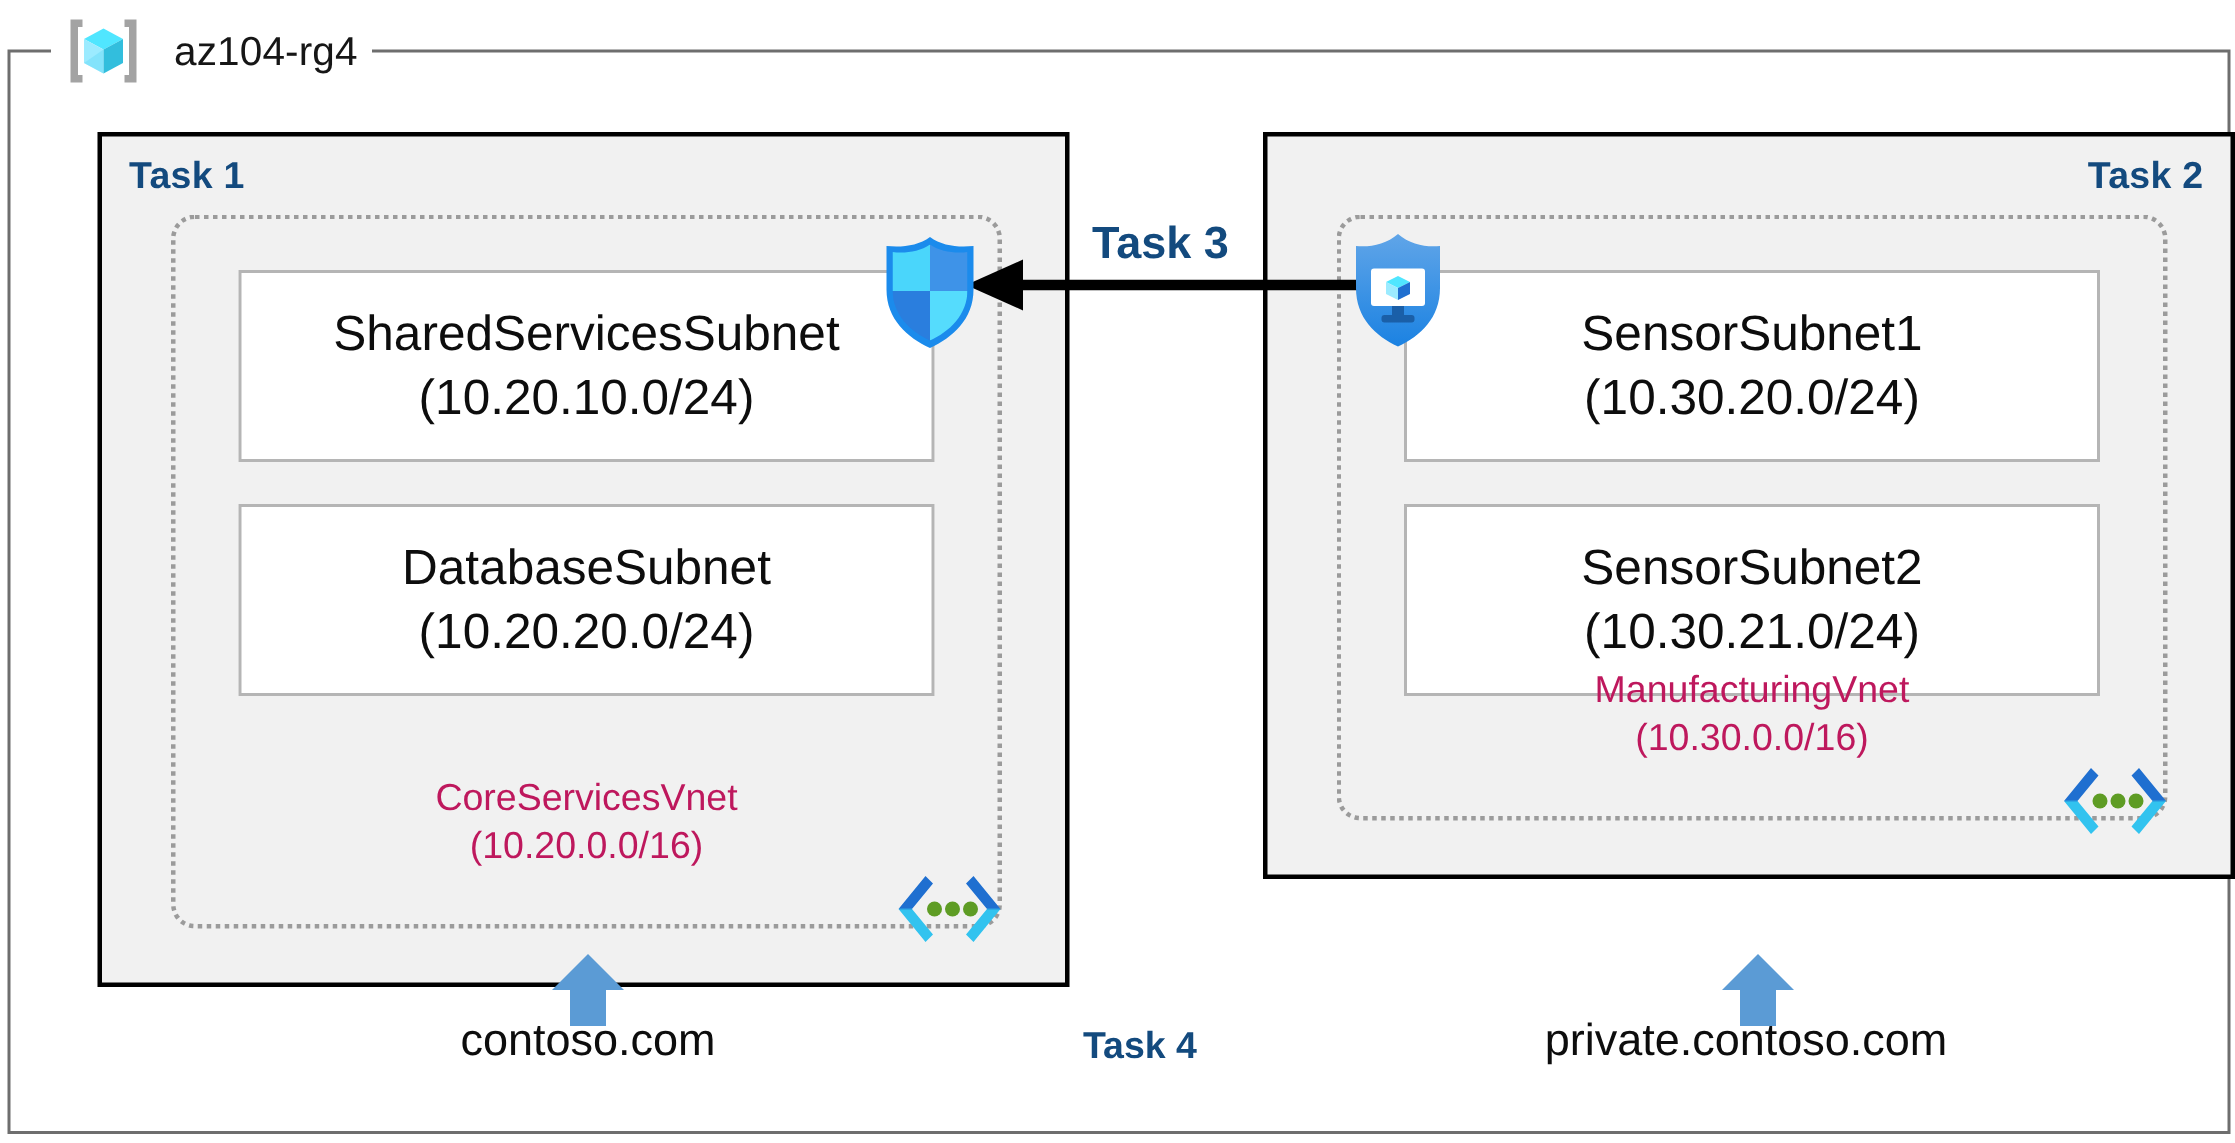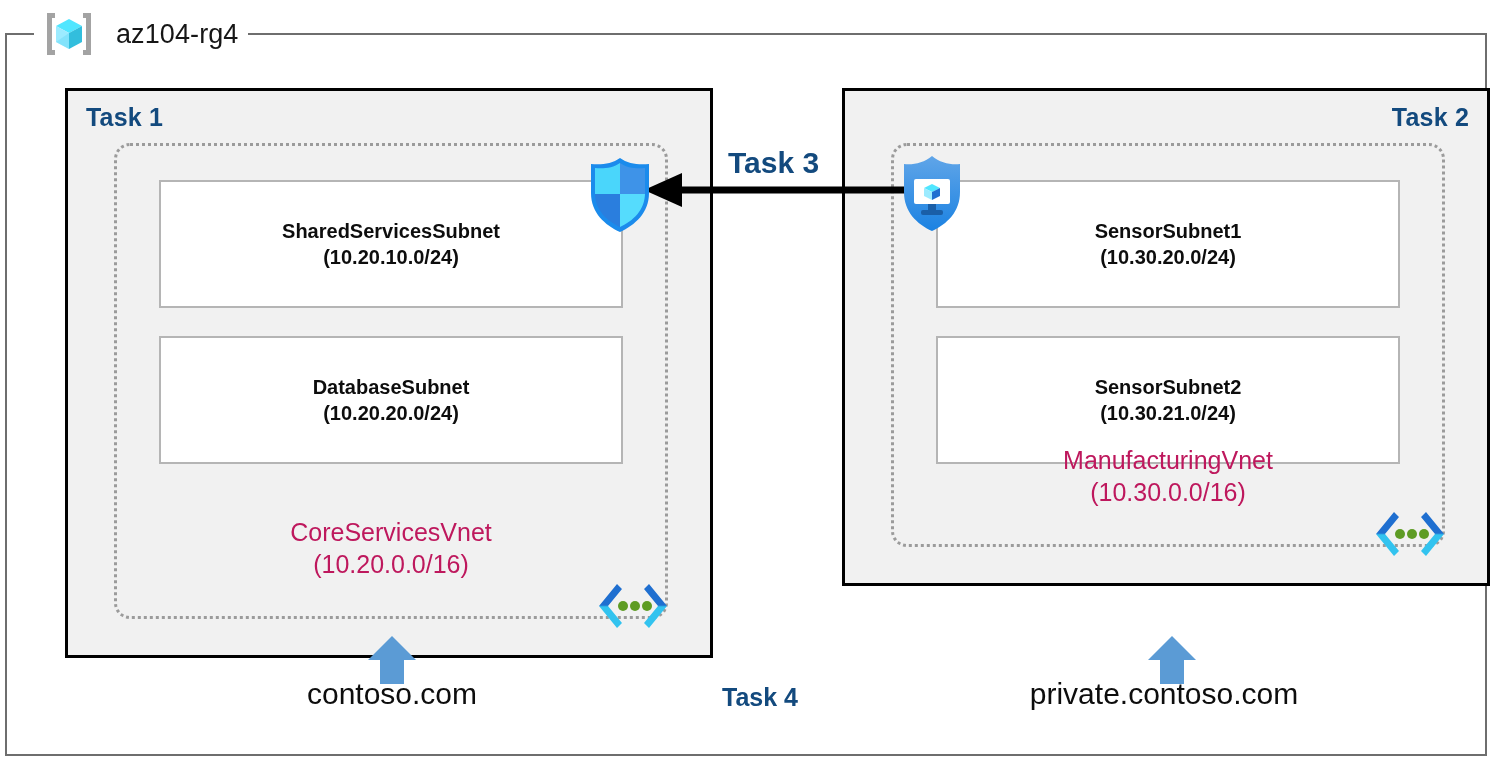--- a/index.html
+++ b/index.html
@@ -117,25 +117,24 @@
     border: 2px solid #b5b5b5;
     background: #ffffff;
     display: flex;
     flex-direction: column;
     align-items: center;
     justify-content: center;
   }
   .subnet-1 { top: 34px; }
   .subnet-2 { top: 190px; }
   .subnet-name, .subnet-cidr {
-    font-size: 20px;
+    font-size: 33px;
     line-height: 1.3;
     color: #0d0d0d;
     white-space: nowrap;
-    font-weight: bold;
   }
 
   
   .float-icon {
     position: absolute;
     z-index: 5;
   }
   #icon-nsg-shield { left: 583px; top: 155px; width: 74px; height: 80px; }
   #icon-vm-shield  { left: 897px; top: 152px; width: 70px; height: 82px; }
 

